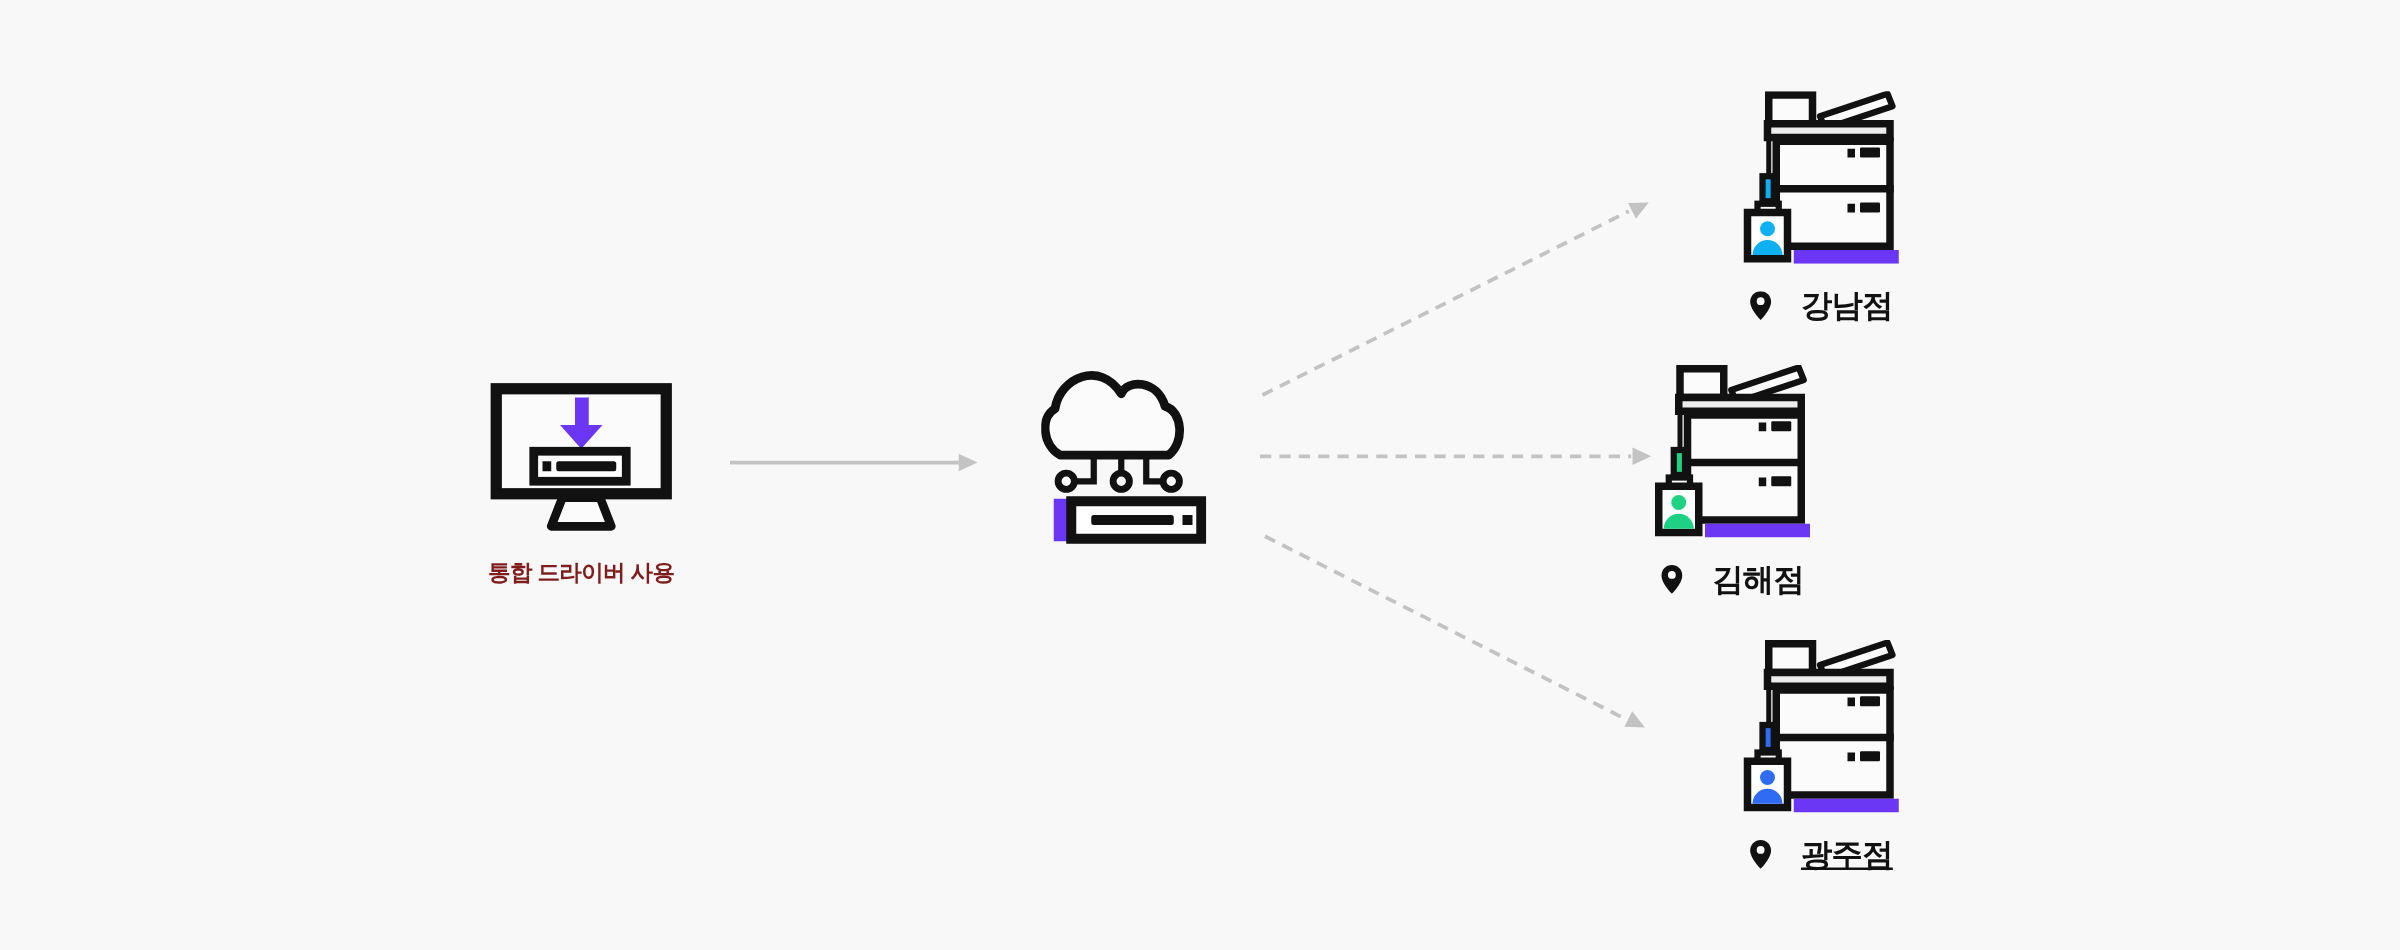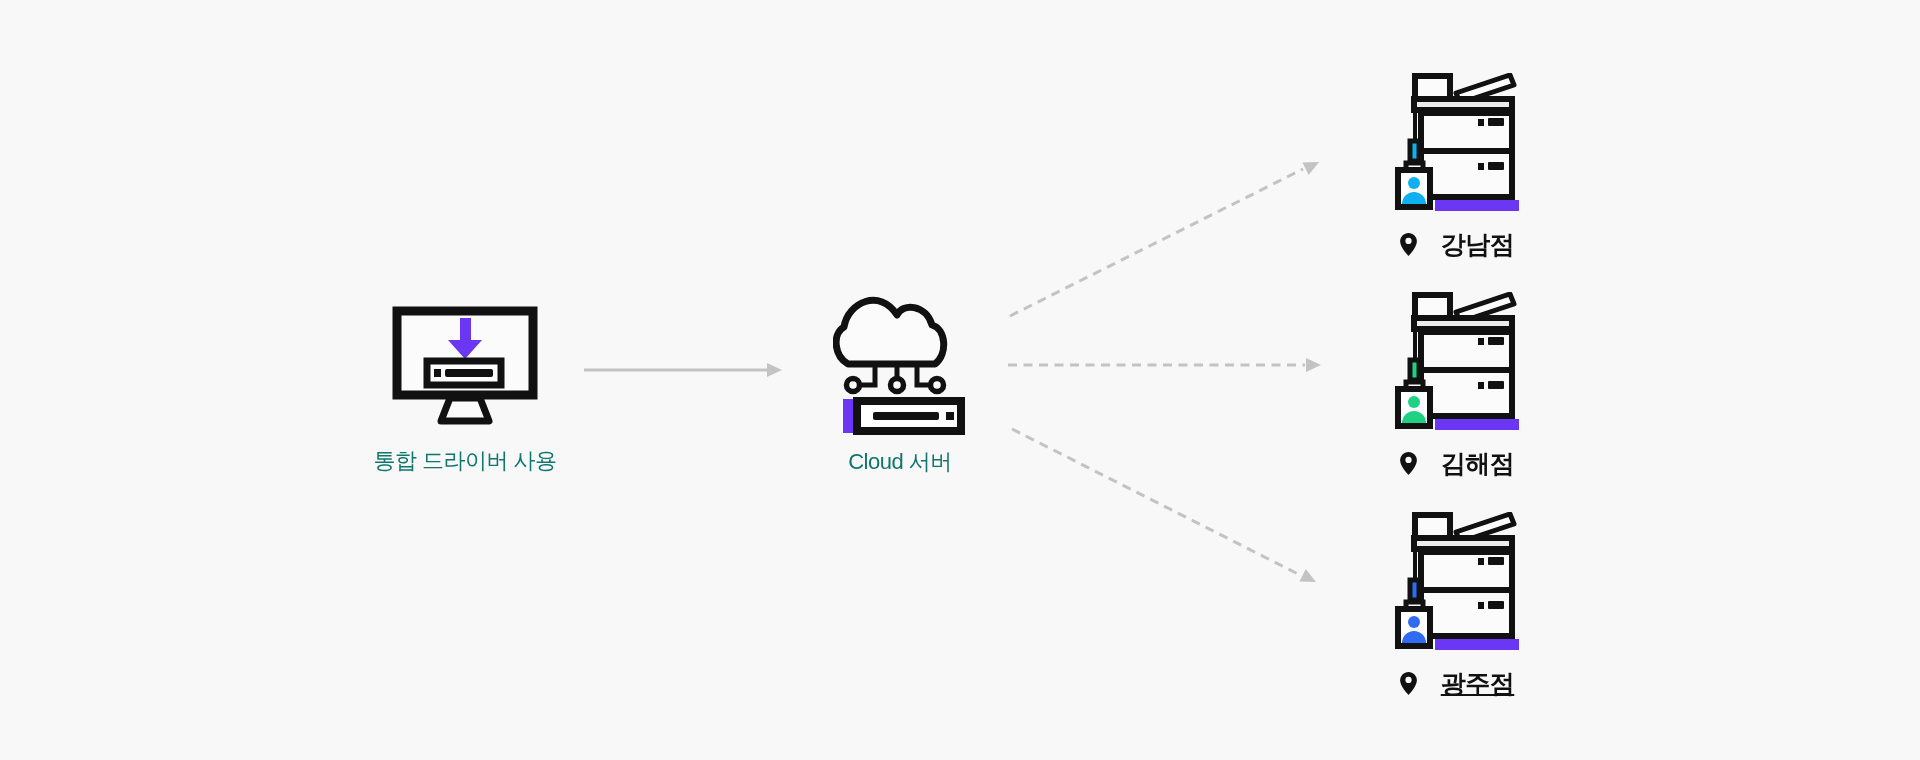--- a/index.html
+++ b/index.html
@@ -7,25 +7,25 @@
     width: 1920px; height: 760px;
     background: #F8F8F8;
     font-family: "Liberation Sans", sans-serif;
     color: #111111;
     overflow: hidden;
   }
   .canvas { position: relative; width: 1920px; height: 760px; }
   .abs { position: absolute; }
 
   .node-label {
-    font-size: 22px;
-    font-weight: 400;
+    font-size: 18px;
+    font-weight: 700;
     letter-spacing: -0.5px;
     text-align: center;
-    color: #0f766e;
+    color: #7f1d1d;
     white-space: nowrap;
   }
   .branch-label {
     display: flex;
     align-items: center;
     justify-content: center;
     gap: 24px;
     font-size: 25px;
     font-weight: 700;
     letter-spacing: -0.5px;
@@ -75,21 +75,20 @@
     <g fill="#FBFBFB" stroke="#111111" stroke-width="5.5">
       <circle cx="20" cy="89" r="6.5"></circle>
       <circle cx="64" cy="89" r="6.5"></circle>
       <circle cx="104" cy="89" r="6.5"></circle>
     </g>
     <rect x="10" y="103" width="11" height="34" fill="#6C37F4"></rect>
     <rect x="24" y="105" width="104" height="30" fill="#FFFFFF" stroke="#111111" stroke-width="8"></rect>
     <rect x="40" y="116" width="66" height="8" rx="2" fill="#111111"></rect>
     <rect x="113" y="116" width="8" height="8" fill="#111111"></rect>
   </svg>
-  <div class="abs node-label" style="left:780px; top:447px; width:240px;">Cloud 서버</div>
 
   <div class="abs" style="left:1393px; top:73px; width:128px;">
     <svg width="128" height="138" viewBox="0 0 128 138">
       <polygon points="63,20 117,2 121,12 67,30" fill="#FBFBFB" stroke="#111111" stroke-width="5" stroke-linejoin="round"></polygon>
       <rect x="22" y="3" width="35" height="23" fill="#FBFBFB" stroke="#111111" stroke-width="6"></rect>
       <rect x="21" y="26" width="98" height="11" fill="#ECECEC" stroke="#111111" stroke-width="6"></rect>
       <rect x="28" y="40" width="91" height="84" fill="#FBFBFB" stroke="#111111" stroke-width="6"></rect>
       <line x1="25" y1="78" x2="122" y2="78" stroke="#111111" stroke-width="6"></line>
       <rect x="85" y="46" width="6" height="7" fill="#111111"></rect>
       <rect x="95" y="45" width="16" height="8" rx="1" fill="#111111"></rect>
@@ -105,21 +104,21 @@
     </svg>
     <div class="branch-label" style="margin-top:17px;">
       <svg width="17" height="23" viewBox="0 0 16 22">
         <path d="M8 0 C3.6 0 0 3.6 0 8 c0 6 8 14 8 14 s8 -8 8 -14 C16 3.6 12.4 0 8 0 Z" fill="#111111"></path>
         <circle cx="8" cy="7.6" r="3" fill="#F8F8F8"></circle>
       </svg>
       <span>강남점</span>
     </div>
   </div>
 
-  <div class="abs" style="left:1393px; top:292px; width:128px;">
+  <div class="abs" style="left:1322px; top:292px; width:128px;">
     <svg width="128" height="138" viewBox="0 0 128 138">
       <polygon points="63,20 117,2 121,12 67,30" fill="#FBFBFB" stroke="#111111" stroke-width="5" stroke-linejoin="round"></polygon>
       <rect x="22" y="3" width="35" height="23" fill="#FBFBFB" stroke="#111111" stroke-width="6"></rect>
       <rect x="21" y="26" width="98" height="11" fill="#ECECEC" stroke="#111111" stroke-width="6"></rect>
       <rect x="28" y="40" width="91" height="84" fill="#FBFBFB" stroke="#111111" stroke-width="6"></rect>
       <line x1="25" y1="78" x2="122" y2="78" stroke="#111111" stroke-width="6"></line>
       <rect x="85" y="46" width="6" height="7" fill="#111111"></rect>
       <rect x="95" y="45" width="16" height="8" rx="1" fill="#111111"></rect>
       <rect x="85" y="90" width="6" height="7" fill="#111111"></rect>
       <rect x="95" y="89" width="16" height="8" rx="1" fill="#111111"></rect>

